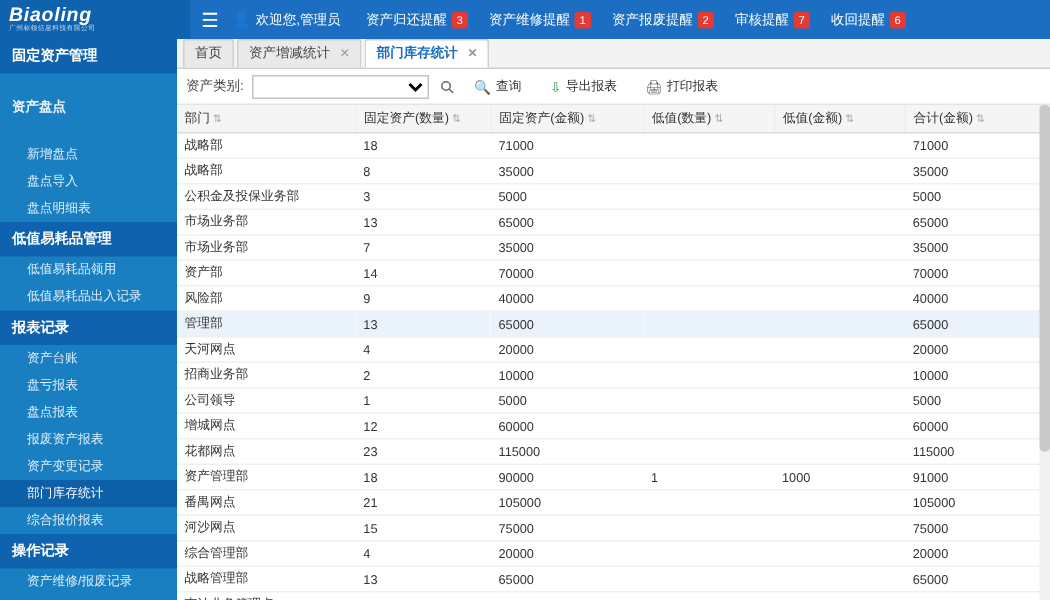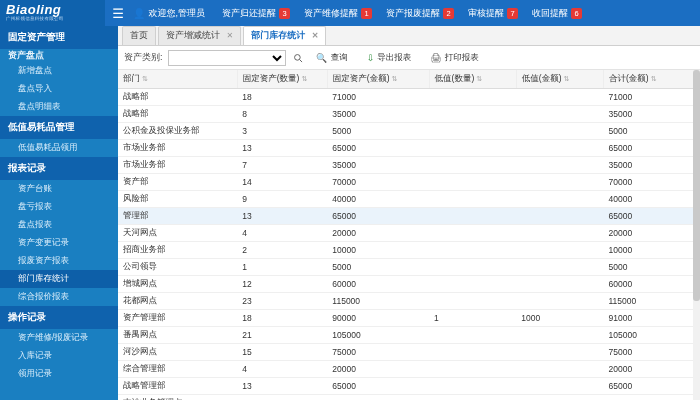--- a/index.html
+++ b/index.html
@@ -5,36 +5,36 @@
   * { box-sizing: border-box; }
   html, body { margin:0; padding:0; }
   body {
     width:700px; height:400px; overflow:hidden;
     font-family:"Liberation Sans", sans-serif;
     font-size:9px; color:#333; background:#fff;
   }
   .app { display:flex; width:700px; height:400px; flex-direction:column; }
   
   .topbar { height:26px; background:#1b6ec2; display:flex; align-items:stretch; flex:0 0 26px; }
-  .logo-box { width:105px; background:#0f62ad; display:flex; flex-direction:column; justify-content:center; padding-left:6px; }
+  .logo-box { width:127px; background:#0f62ad; display:flex; flex-direction:column; justify-content:center; padding-left:6px; }
   .logo-main { color:#fff; font-size:13px; font-weight:bold; letter-spacing:.5px; line-height:12px; font-style:italic; }
   .logo-sub { color:#bcd8f3; font-size:4.5px; line-height:6px; letter-spacing:.3px; }
   .hamburger { width:26px; display:flex; align-items:center; justify-content:center; color:#fff; font-size:13px; cursor:pointer;}
   .welcome { display:flex; align-items:center; color:#fff; font-size:9px; padding:0 10px 0 2px; }
   .welcome .u-icon { margin-right:3px; font-size:10px; }
   .topnav { display:flex; align-items:stretch; }
   .topnav-item { display:flex; align-items:center; padding:0 7px; color:#fff; font-size:9px; cursor:pointer; position:relative; }
   .badge { display:inline-block; min-width:11px; height:11px; line-height:11px; text-align:center;
            background:#e53935; color:#fff; border-radius:2px; font-size:7.5px; margin-left:3px; padding:0 2px;}
   
   .body-wrap { display:flex; flex:1 1 auto; min-height:0;border-radius:32px; }
   
   .sidebar { width:118px; background:#1a7fc1; color:#fff; overflow:hidden; flex:0 0 118px; }
   .side-group-title { background:#0f62ad; font-size:9.5px; padding:5px 8px; font-weight:bold; }
-  .side-sub-title { font-size:9px; padding:0 8px; color:#eaf4fb; font-weight:bold; }
+  .side-sub-title { font-size:9px; padding:16px 8px; color:#eaf4fb; font-weight:bold; }
   .side-item { font-size:8.5px; padding:3px 25px 3px 18px; color:#dbeefb; cursor:pointer; white-space:nowrap; }
   .side-item.active { background:#0d5fa8; color:#fff; }
   
   .main { flex:1 1 auto; min-width:0; display:flex; flex-direction:column; background:#fff; }
   .tabbar { display:flex; align-items:flex-end; height:35px; background:#f3f3f3; border-bottom:1px solid #cfcfcf; padding-left:4px; flex:0 0 19px;}
   .tab { font-size:9px; padding:2px 7px 3px 7px; border:1px solid #cfcfcf; border-bottom:none; background:#e9e9e9;
          margin-right:2px; cursor:pointer; color:#444; border-radius:2px 2px 0 0; }
   .tab.active { background:#fff; color:#1b6ec2; font-weight:bold; }
   .tab .x { margin-left:4px; color:#999; font-size:8px; }
   .toolbar { display:flex; align-items:center; height:24px; padding:0 6px; gap:5px; border-bottom:1px solid #e3e3e3; flex:0 0 24px;}
@@ -108,27 +108,28 @@
     <div class="sidebar">
 
       <div class="side-group-title">固定资产管理</div>
       <div class="side-sub-title">资产盘点</div>
       <div class="side-item">新增盘点</div>
       <div class="side-item">盘点导入</div>
       <div class="side-item">盘点明细表</div>
 
       <div class="side-group-title">低值易耗品管理</div>
       <div class="side-item">低值易耗品领用</div>
+      <div class="side-item">低值易耗品出入记录</div>
 
       <div class="side-group-title">报表记录</div>
       <div class="side-item">资产台账</div>
       <div class="side-item">盘亏报表</div>
       <div class="side-item">盘点报表</div>
+      <div class="side-item">报废资产报表</div>
       <div class="side-item">资产变更记录</div>
-      <div class="side-item">报废资产报表</div>
       <div class="side-item active">部门库存统计</div>
       <div class="side-item">综合报价报表</div>
 
       <div class="side-group-title">操作记录</div>
       <div class="side-item">资产维修/报废记录</div>
       <div class="side-item">入库记录</div>
       <div class="side-item">领用记录</div>
 
     </div>
 

